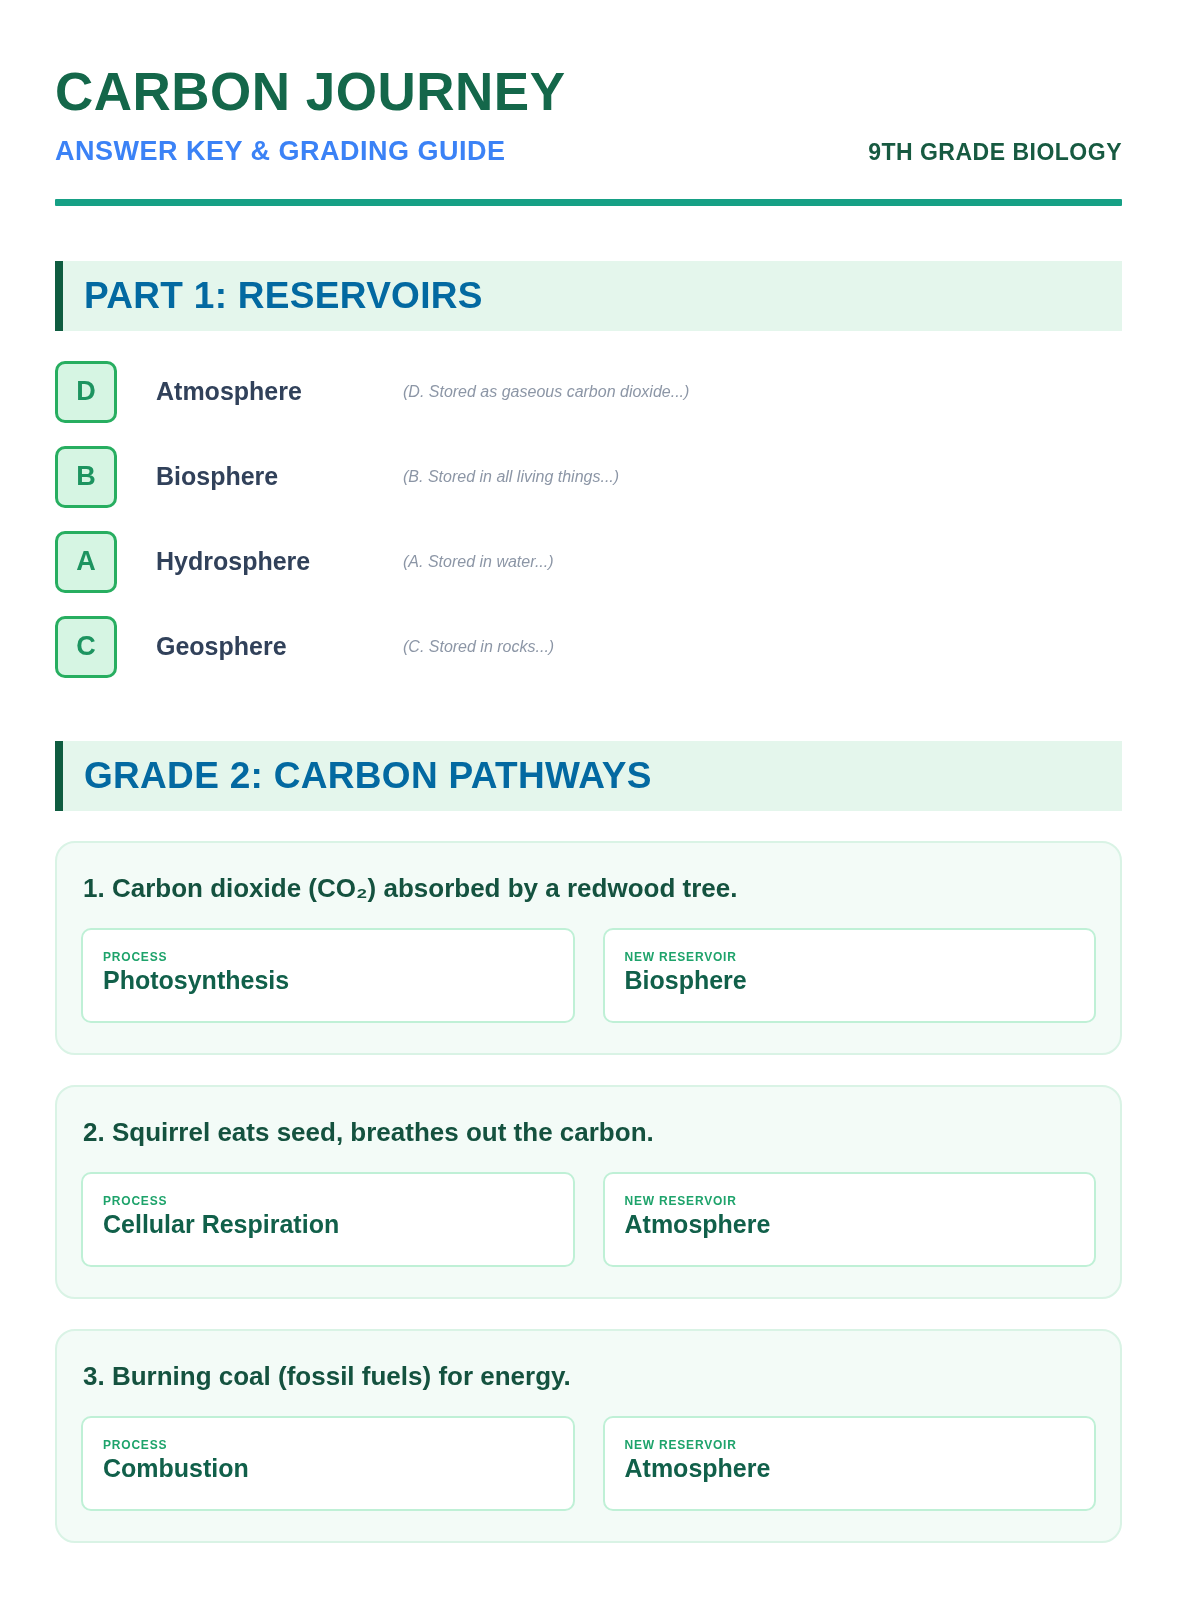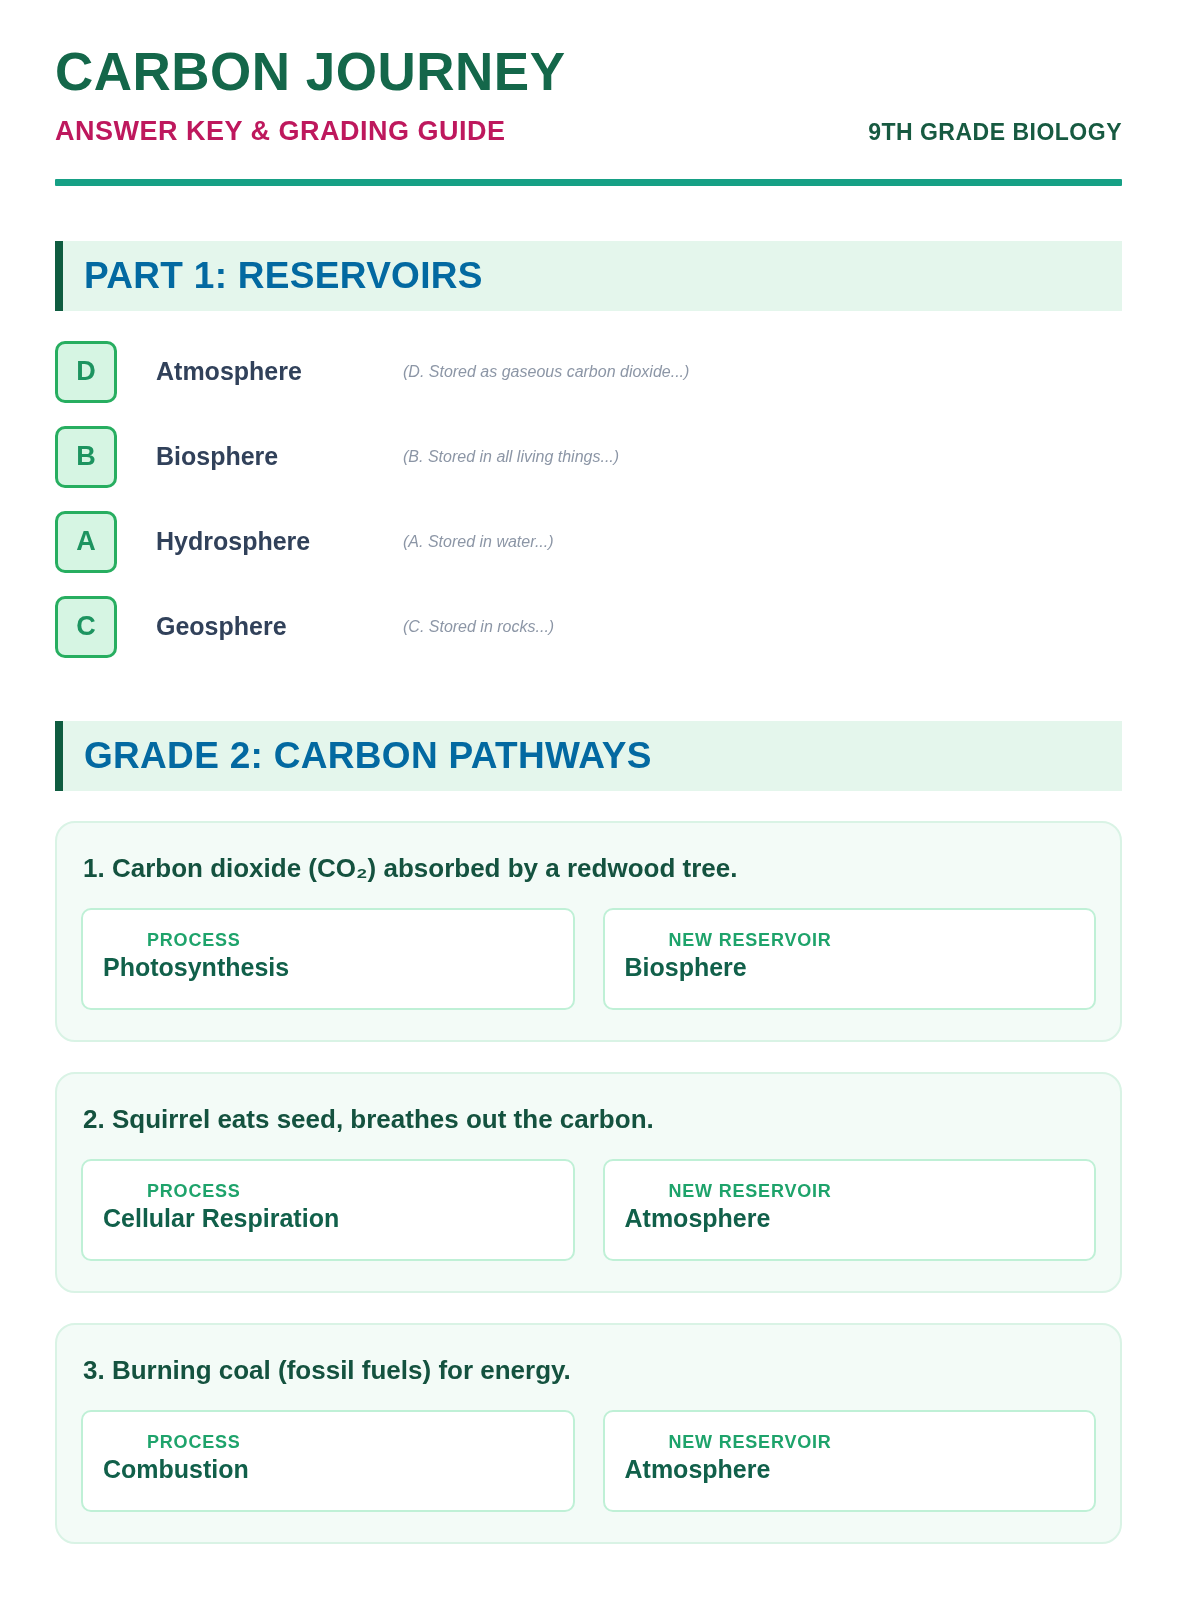--- a/index.html
+++ b/index.html
@@ -7,21 +7,21 @@
   body {
     width: 1200px;
     height: 1600px;
     background: #ffffff;
     font-family: "Liberation Sans", "DejaVu Sans", sans-serif;
     -webkit-font-smoothing: antialiased;
   }
   .page {
     width: 1200px;
     height: 1600px;
-    padding: 44px 78px 0 55px;
+    padding: 64px 78px 0 55px;
     overflow: hidden;
   }
 
   
   .title {
     margin: 0;
     font-size: 53px;
     font-weight: bold;
     letter-spacing: 0.5px;
     color: #14674a;
@@ -30,21 +30,21 @@
   .subrow {
     display: flex;
     justify-content: space-between;
     align-items: baseline;
     margin-top: 16px;
   }
   .subtitle {
     font-size: 27px;
     font-weight: bold;
     letter-spacing: 0.5px;
-    color: #be185d;
+    color: #3b82f6;
   }
   .course {
     font-size: 23px;
     font-weight: bold;
     letter-spacing: 0.5px;
     color: #175a41;
   }
   .rule {
     height: 7px;
     background: #16a085;
@@ -123,25 +123,24 @@
     margin-top: 24px;
   }
   .answer-box {
     flex: 1;
     background: #ffffff;
     border: 2px solid #bff0d6;
     border-radius: 10px;
     padding: 20px 20px 26px 20px;
   }
   .answer-label {
-    font-size: 18px;
+    font-size: 12px;
     font-weight: bold;
     letter-spacing: 0.8px;
     color: #1ea36b;
-    margin-left: 44px;
   }
   .answer-value {
     font-size: 25px;
     font-weight: bold;
     color: #11604a;
     margin-top: 2px;
   }
 </style>
 </head>
 <body>

